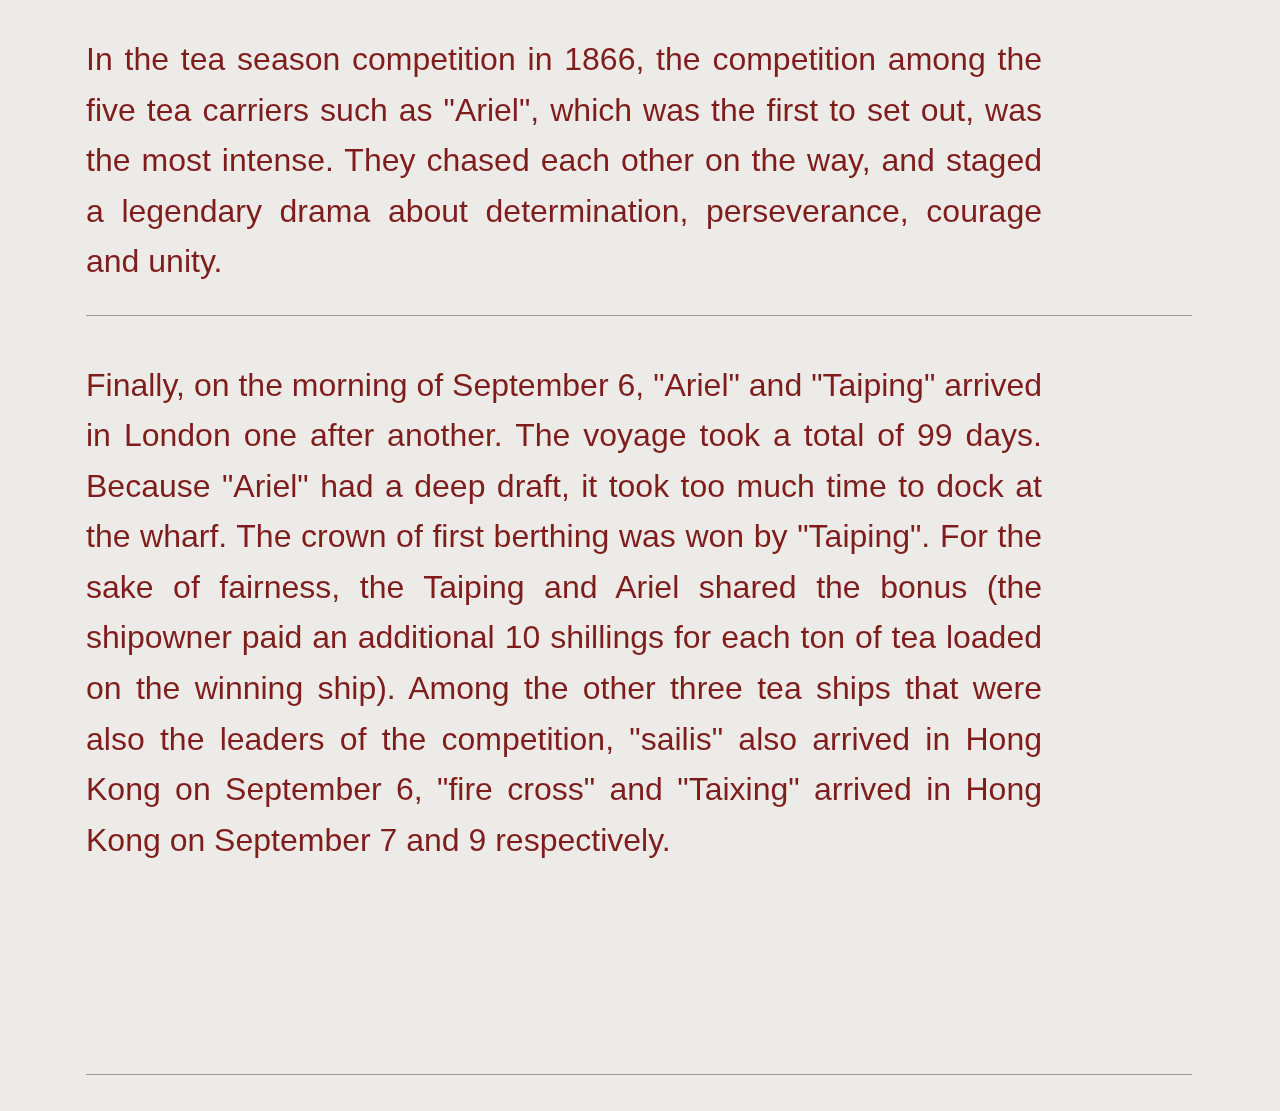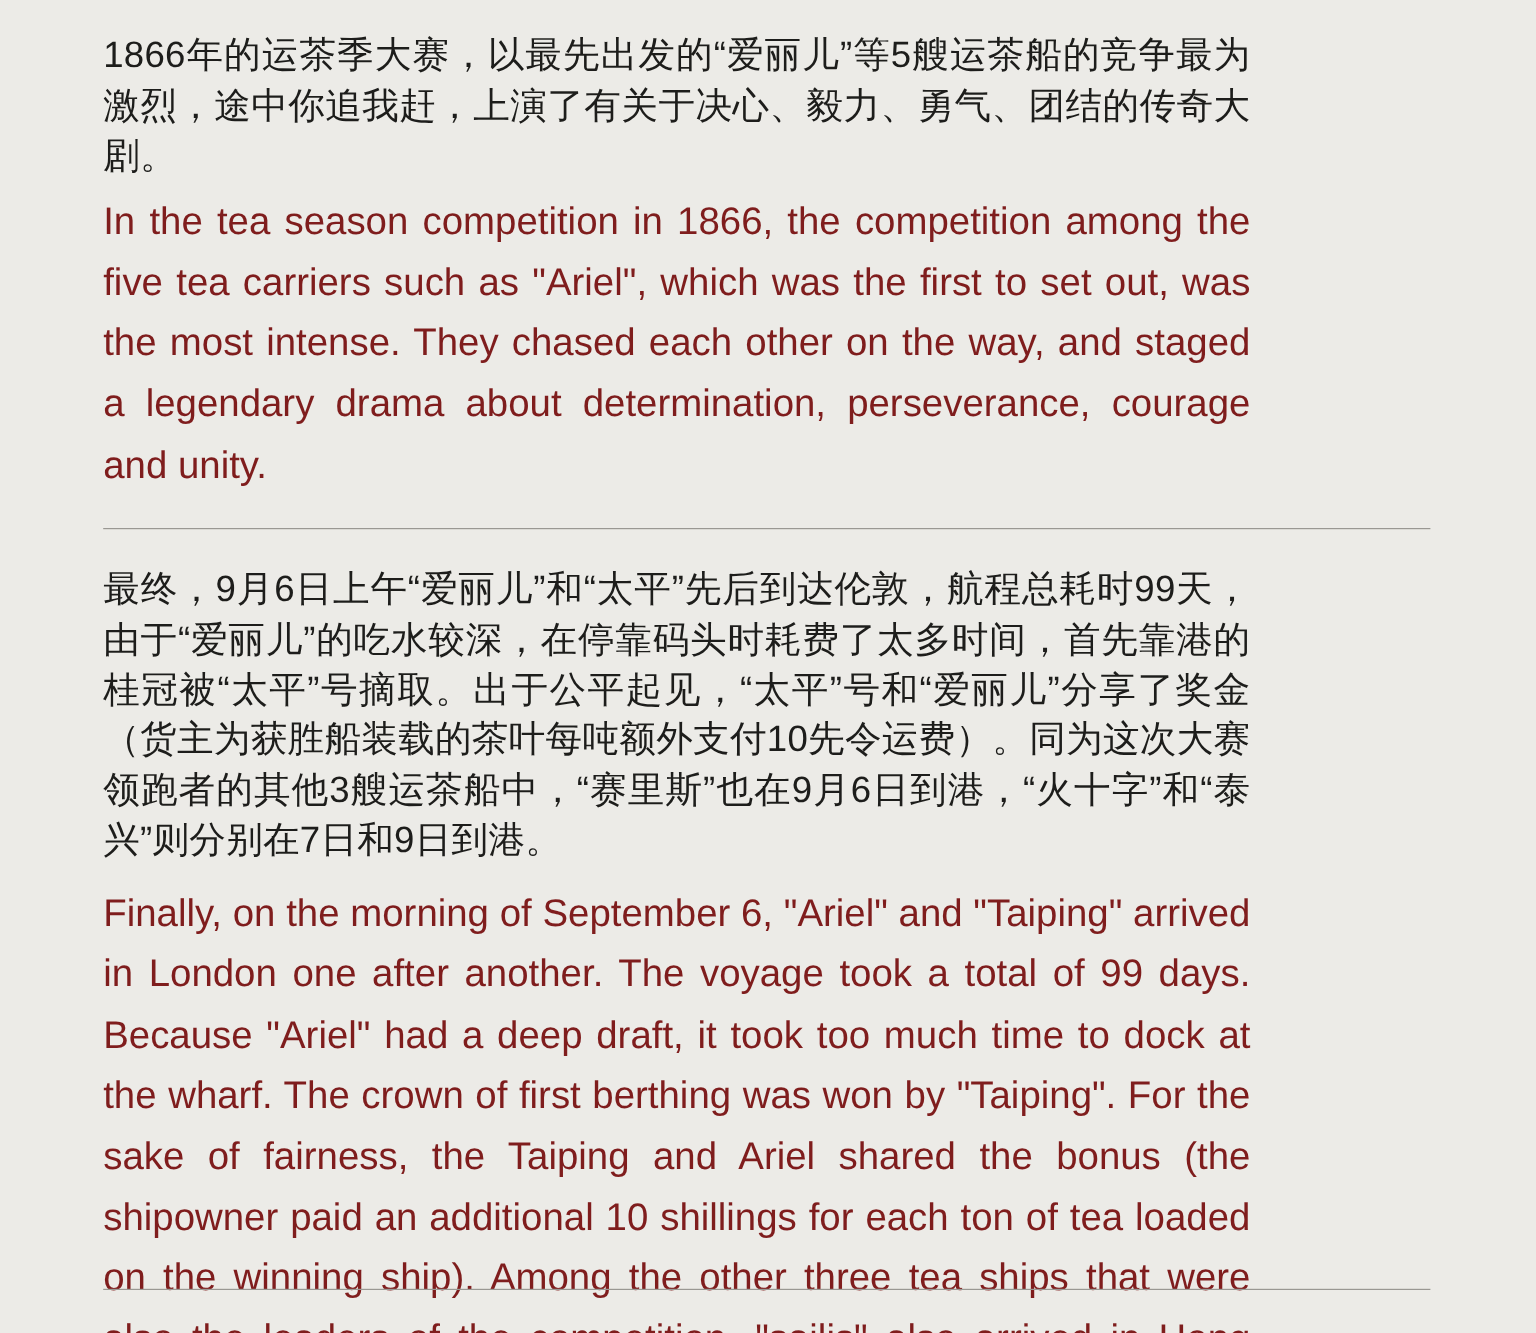--- a/index.html
+++ b/index.html
@@ -65,28 +65,26 @@
     height: 0;
     border-top: 1px solid #9a9893;
   }
 </style>
 </head>
 <body>
 
 <div class="page">
 
   <div class="block">
-    <p class="zh">1866年的运茶季大赛，以最先出发的“爱丽儿”等5艘运茶船的竞争最为激烈，途中你追我赶，上演了有关于决心、毅力、勇气、团结的传奇大剧。</p>
     <p class="en">In the tea season competition in 1866, the competition among the five tea carriers such as "Ariel", which was the first to set out, was the most intense. They chased each other on the way, and staged a legendary drama about determination, perseverance, courage and unity.</p>
   </div>
 
   <div class="spacer-a"></div>
   <div class="divider"></div>
   <div class="spacer-b"></div>
 
   <div class="block">
-    <p class="zh">最终，9月6日上午“爱丽儿”和“太平”先后到达伦敦，航程总耗时99天，由于“爱丽儿”的吃水较深，在停靠码头时耗费了太多时间，首先靠港的桂冠被“太平”号摘取。出于公平起见，“太平”号和“爱丽儿”分享了奖金（货主为获胜船装载的茶叶每吨额外支付10先令运费）。同为这次大赛领跑者的其他3艘运茶船中，“赛里斯”也在9月6日到港，“火十字”和“泰兴”则分别在7日和9日到港。</p>
     <p class="en wide">Finally, on the morning of September 6, "Ariel" and "Taiping" arrived in London one after another. The voyage took a total of 99 days. Because "Ariel" had a deep draft, it took too much time to dock at the wharf. The crown of first berthing was won by "Taiping". For the sake of fairness, the Taiping and Ariel shared the bonus (the shipowner paid an additional 10 shillings for each ton of tea loaded on the winning ship). Among the other three tea ships that were also the leaders of the competition, "sailis" also arrived in Hong Kong on September 6, "fire cross" and "Taixing" arrived in Hong Kong on September 7 and 9 respectively.</p>
   </div>
 
   <div class="divider-bottom"></div>
 
 </div>
 
 </body></html>

